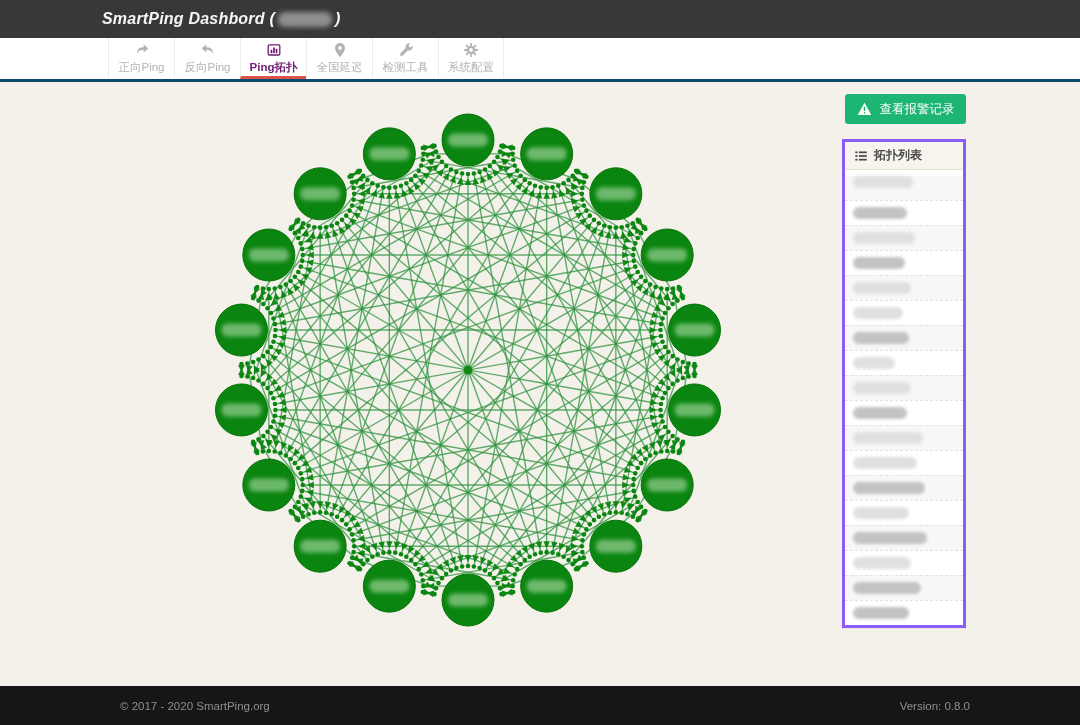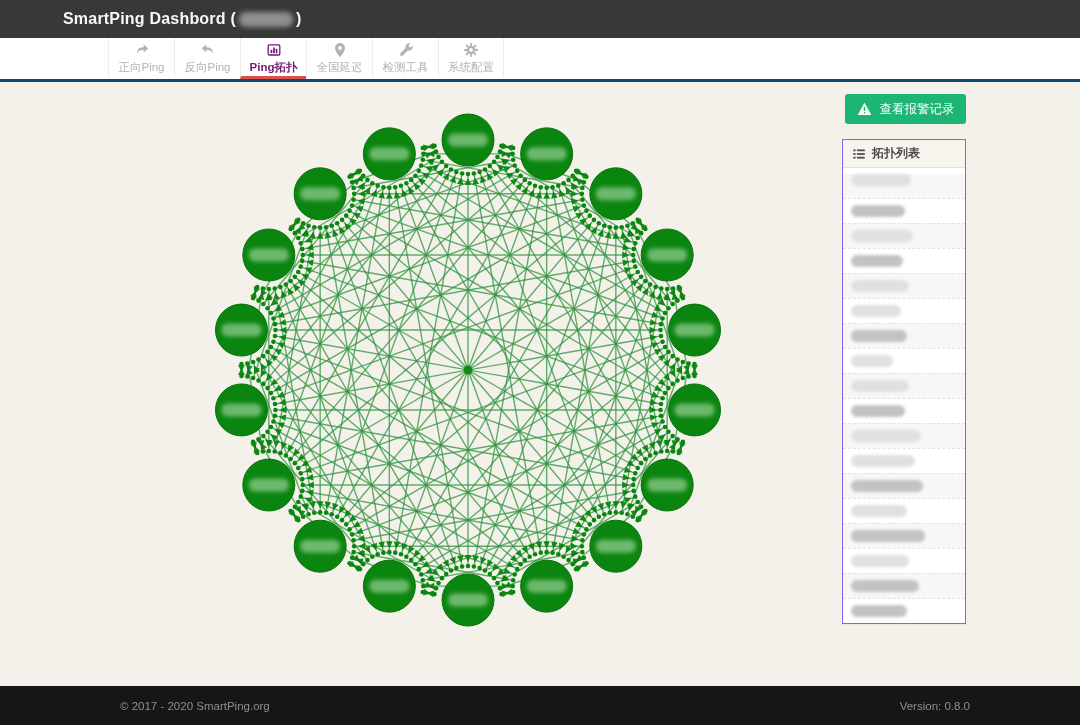--- a/index.html
+++ b/index.html
@@ -1,41 +1,41 @@
 <!DOCTYPE html>
 <html><head>
 <meta charset="utf-8">
 <style>
   html,body{margin:0;padding:0;}
   body{width:1080px;height:725px;font-family:"Liberation Sans","DejaVu Sans",sans-serif;}
   .page{width:1080px;height:725px;display:flex;flex-direction:column;background:#f4f1ea;overflow:hidden;}
 
   
-  .app-header{flex:0 0 38px;height:38px;background:#383838;display:flex;align-items:center;padding-left:63px;box-sizing:border-box;}
+  .app-header{flex:0 0 38px;height:38px;background:#383838;display:flex;align-items:center;padding-left:102px;box-sizing:border-box;font-style:italic;}
   .app-title{font-size:16px;font-weight:bold;color:#f7f7f7;display:flex;align-items:center;letter-spacing:.2px;}
   .redact-title{display:inline-block;width:54px;height:15px;background:#8f8f8f;border-radius:7px;filter:blur(2.5px);margin:0 3px;}
 
   
   .main-nav{flex:0 0 44px;height:44px;background:#ffffff;border-bottom:3px solid #0c4a6e;padding-left:108px;box-sizing:border-box;display:flex;}
   .tab{width:66px;box-sizing:border-box;border-left:1px solid #ececec;display:flex;flex-direction:column;align-items:center;justify-content:center;cursor:pointer;color:#b3b3b3;border-bottom:3px solid transparent;padding-top:2px;}
   .tab:last-child{border-right:1px solid #ececec;}
   .tab .t-icon{width:16px;height:16px;margin-bottom:2px;}
   .tab .t-icon svg{width:16px;height:16px;display:block;}
   .tab .t-label{font-size:11.5px;white-space:nowrap;}
   .tab.active{color:#701a75;font-weight:bold;border-bottom-color:#dd514c;}
 
   
   .content{position:relative;flex:1 1 auto;}
   .topo-svg{position:absolute;left:0;top:0;display:block;}
 
   .side{position:absolute;top:12px;right:114px;width:124px;display:flex;flex-direction:column;}
   .alert-btn{height:30px;width:121px;align-self:flex-end;background:#1cb574;color:#fff;border:none;border-radius:3px;font-size:12.5px;display:flex;align-items:center;justify-content:center;gap:8px;cursor:pointer;font-family:inherit;padding:0;}
   .alert-btn svg{width:15px;height:14px;display:block;}
 
-  .panel{margin-top:15px;background:#fff;border:1px solid #8b5cf6;width:124px;box-sizing:border-box;box-shadow:0 1px 1px rgba(0,0,0,0.04);}
+  .panel{margin-top:15px;background:#fff;border:3px solid #8b5cf6;width:124px;box-sizing:border-box;box-shadow:0 1px 1px rgba(0,0,0,0.04);}
   .panel-head{height:27px;background:#f7f4ee;border-bottom:1px solid #e6e1d6;display:flex;align-items:center;gap:6px;padding-left:9px;font-size:12px;font-weight:bold;color:#4a4a4a;}
   .panel-head svg{width:14px;height:14px;display:block;}
   .panel ul{list-style:none;margin:0;padding:0;}
   .panel li{height:24px;border-top:1px dashed #e3e3e3;cursor:pointer;}
   .panel li:first-child{border-top:none;}
   .panel li.odd{background:#f7f7f5;}
   .pill{display:block;height:12px;border-radius:6px;margin:6px 0 0 8px;filter:blur(1.5px);}
   .pill.light{background:#e0e0e0;}
   .pill.dark{background:#c3c3c3;}
 

